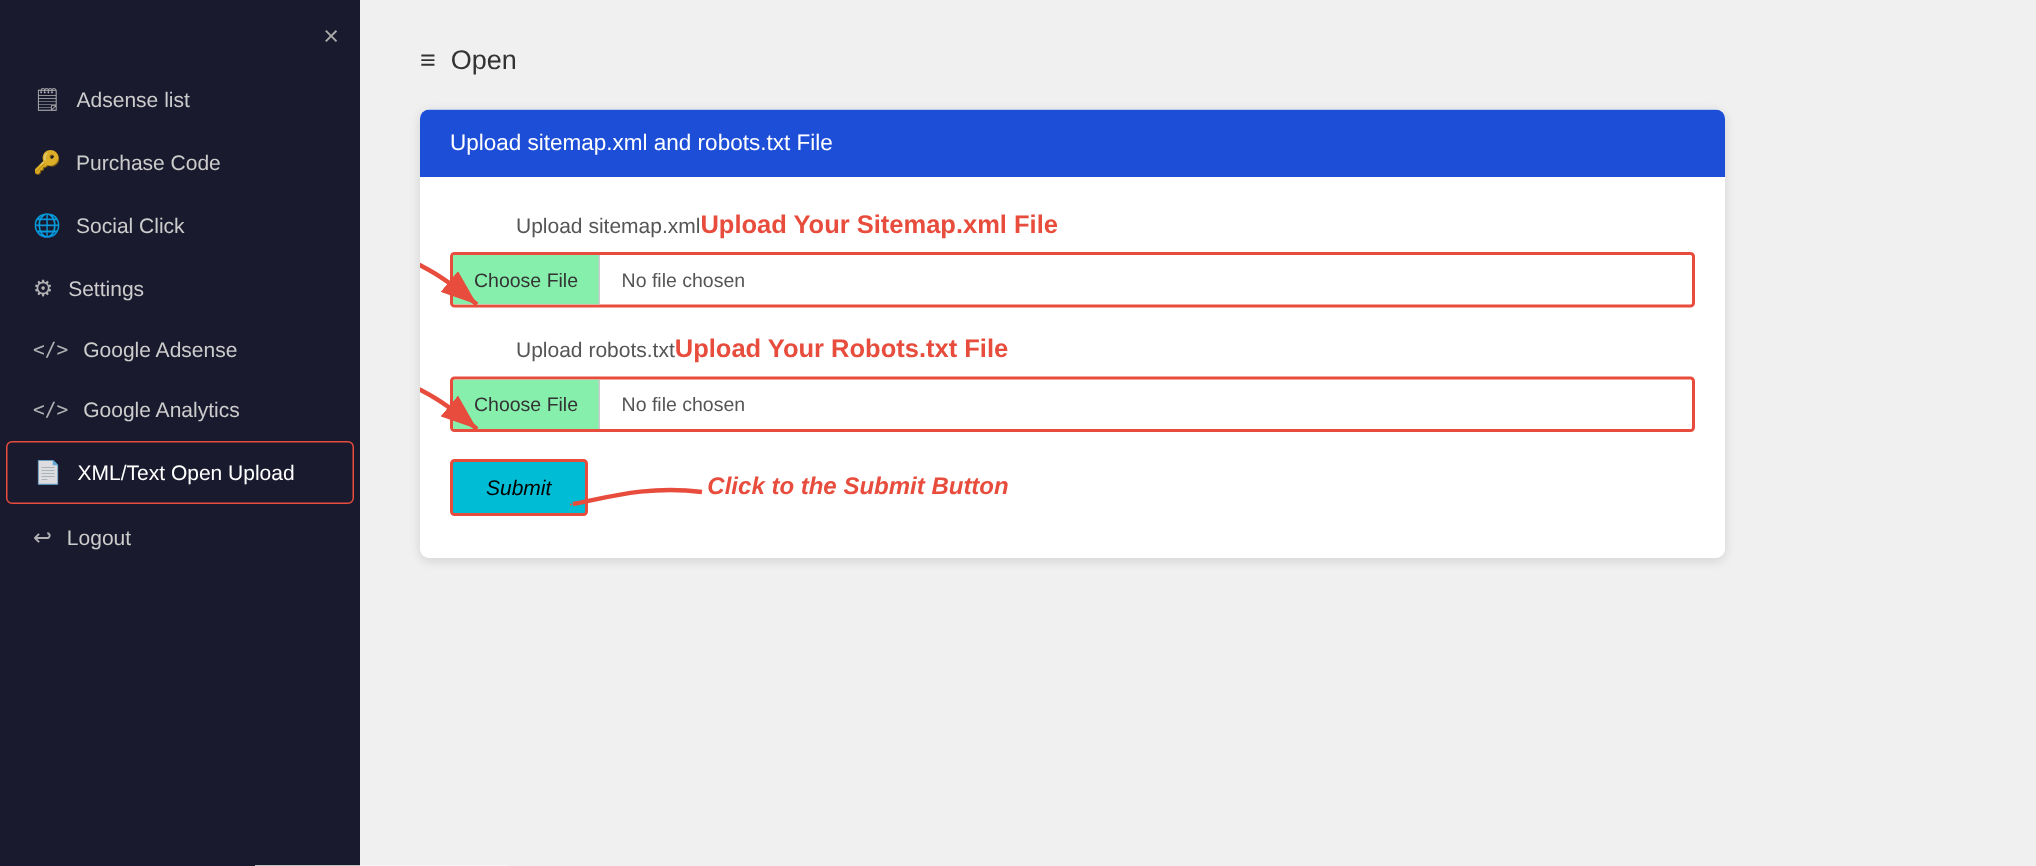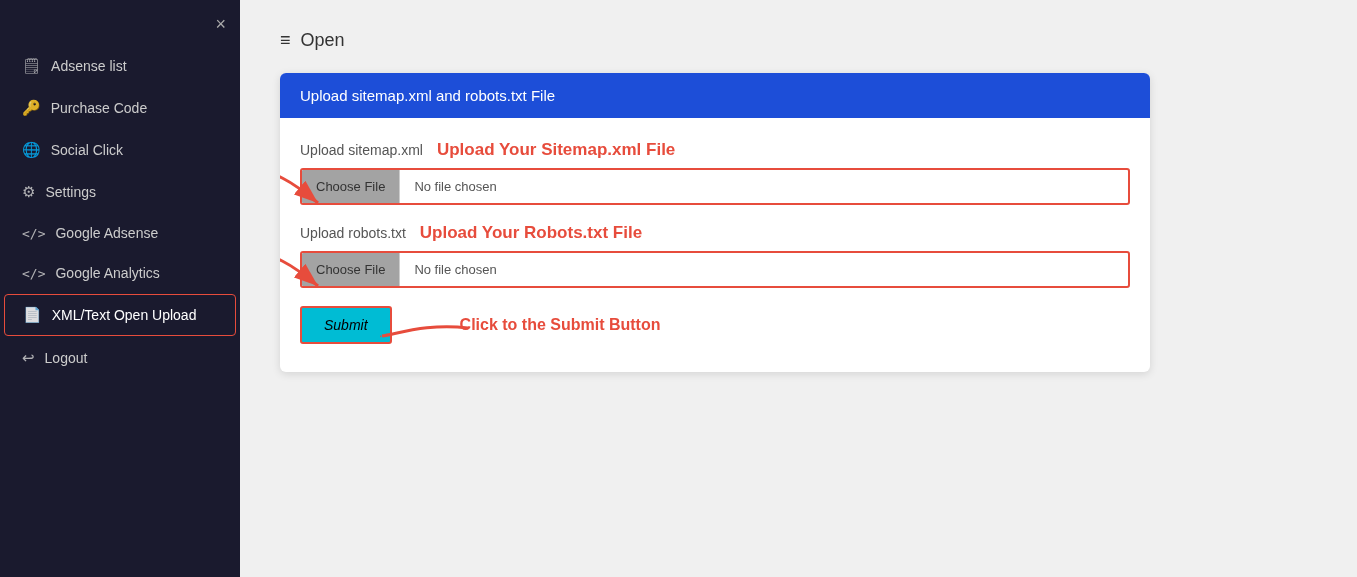--- a/index.html
+++ b/index.html
@@ -79,41 +79,41 @@
     }
 
     
     .upload-row {
       margin-bottom: 18px;
       position: relative;
     }
     .upload-label-row {
       display: flex;
       align-items: center;
-      gap: 14px;
       margin-bottom: 8px;
       font-size: 14px;
       color: #555;
+      margin-left: 44px;
     }
     .upload-instruction {
       color: #e74c3c;
       font-size: 17px;
       font-weight: 600;
     }
     .file-input-wrapper {
       display: flex;
       align-items: center;
       border: 2px solid #e74c3c;
       border-radius: 3px;
       overflow: hidden;
       background: #fff;
       width: 100%;
     }
     .choose-file-btn {
-      background: #a3a3a3;
+      background: #86efac;
       border: none;
       border-right: 1px solid #ccc;
       padding: 9px 14px;
       font-size: 13px;
       color: #333;
       cursor: pointer;
       white-space: nowrap;
     }
     .file-name-display {
       padding: 9px 14px;
@@ -254,18 +254,18 @@
           <svg class="arrow-svg" style="top:2px;left:80px;width:90px;height:50px;">
             <defs>
               <marker id="arrowhead3" markerWidth="8" markerHeight="6" refX="0" refY="3" orient="auto">
                 <polygon points="8 0, 0 3, 8 6" fill="#e74c3c"></polygon>
               </marker>
             </defs>
             <path d="M 88 20 C 50 15, 20 25, 2 28" stroke="#e74c3c" stroke-width="3" fill="none" marker-end="url(#arrowhead3)"></path>
           </svg>
           <button class="submit-btn">Submit</button>
         </div>
-        <span class="submit-instruction" style="margin-left:48px;">Click to the Submit Button</span>
+        <span class="submit-instruction" style="margin-left:60px;font-style:italic;">Click to the Submit Button</span>
       </div>
 
     </div>
   </div>
 </main>
 
 </body></html>

